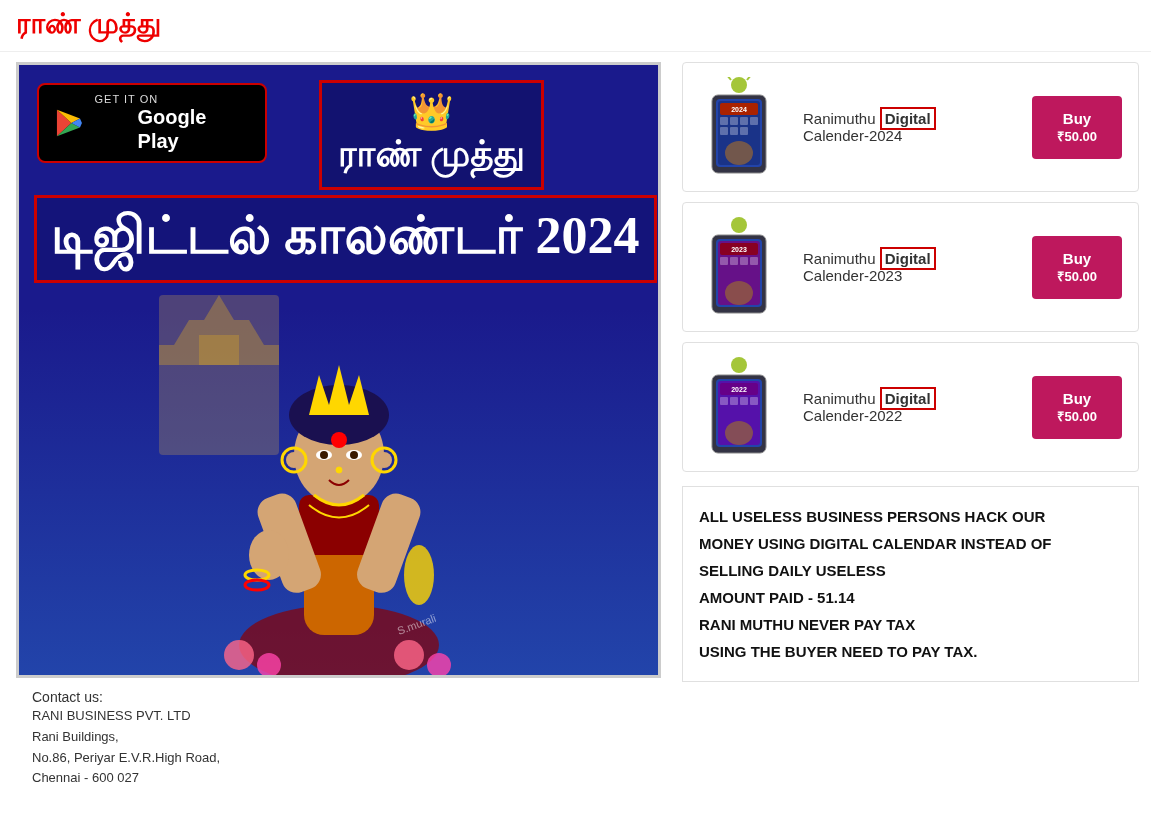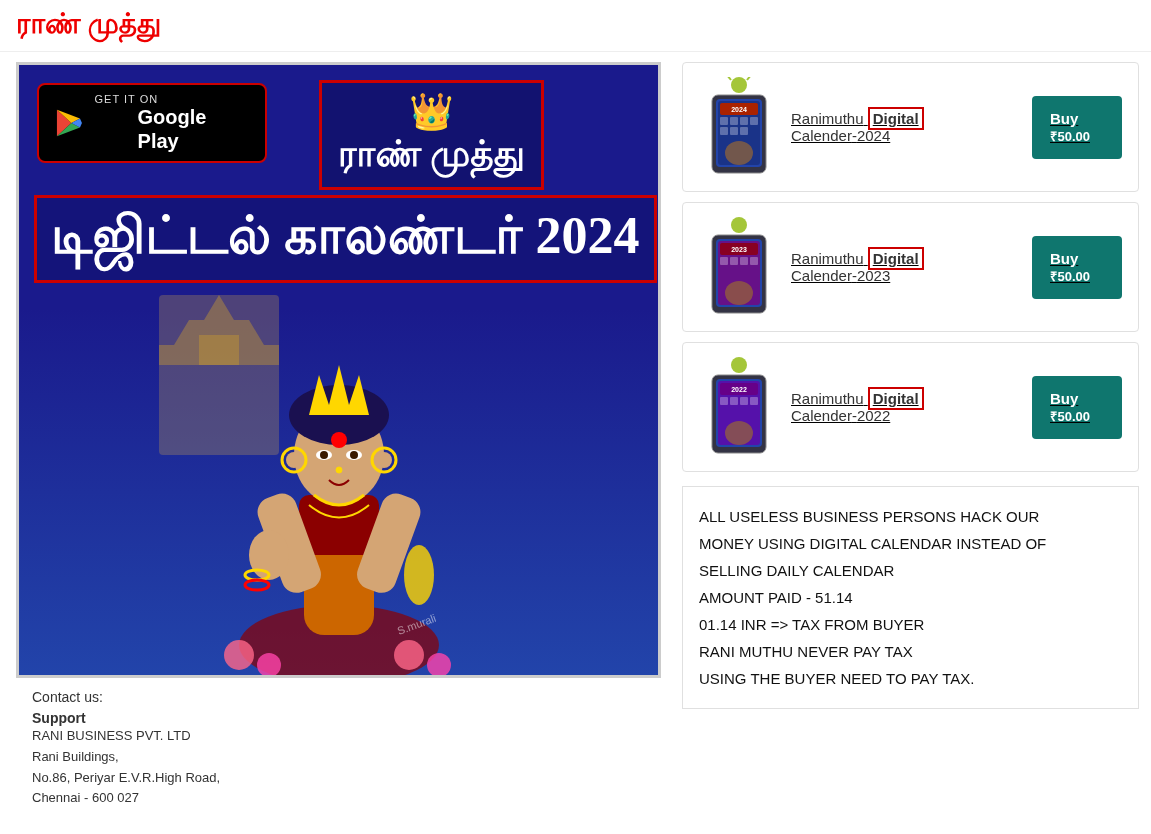--- a/index.html
+++ b/index.html
@@ -149,27 +149,26 @@
       padding: 10px 12px;
       display: flex;
       flex-direction: column;
       gap: 0;
     }
 
     
     .product-card {
       display: flex;
       align-items: center;
-      gap: 12px;
+      gap: 24px;
       padding: 14px 16px;
       border: 1px solid #e0e0e0;
       border-radius: 4px;
       margin-bottom: 10px;
       background: #fff;
-      text-decoration: underline;
     }
     .product-icon-area {
       width: 80px;
       flex-shrink: 0;
       display: flex;
       align-items: center;
       justify-content: center;
       position: relative;
     }
     .product-info {
@@ -180,46 +179,46 @@
       color: #333;
       font-weight: normal;
     }
     .product-name .highlight {
       background: #fff;
       border: 2px solid #c00;
       padding: 1px 3px;
       font-weight: bold;
     }
     .buy-btn {
-      background: #0f766e;
+      background: #be185d;
       color: #fff;
       border: none;
       border-radius: 4px;
       padding: 14px 18px;
       cursor: pointer;
       font-size: 15px;
       font-weight: bold;
-      text-align: left;
+      text-align: center;
       min-width: 90px;
     }
     .buy-btn-price {
       font-size: 13px;
     }
 
     
     .message-box {
       background: #fff;
       border: 1px solid #e0e0e0;
       padding: 16px;
       margin-top: 4px;
     }
     .message-text {
       color: #111;
       font-size: 15px;
-      font-weight: normal;
+      font-weight: bold;
       line-height: 1.8;
     }
 
     
     .goddess-svg-container {
       position: absolute;
       bottom: 0;
       left: 50%;
       transform: translateX(-50%);
       width: 400px;
@@ -317,21 +316,20 @@
           <ellipse cx="118" cy="310" rx="12" ry="5" fill="none" stroke="#FF0000" stroke-width="3"></ellipse>
 
           <text x="260" y="360" font-size="11" fill="rgba(255,255,255,0.5)" transform="rotate(-20 260 360)">S.murali</text>
         </svg>
       </div>
 
     </div>
 
     <div class="contact-section">
       <span class="contact-title">Contact us:</span>
-      <div class="support-label">Support</div>
       <div class="contact-info">
         <div>RANI BUSINESS PVT. LTD</div>
         <div>Rani Buildings,</div>
         <div>No.86, Periyar E.V.R.High Road,</div>
         <div>Chennai - 600 027</div>
       </div>
     </div>
 
     <div class="play-info-section">
       
@@ -435,21 +433,20 @@
       </div>
       <button class="buy-btn">
         <div>Buy</div>
         <div class="buy-btn-price">₹50.00</div>
       </button>
     </div>
 
     <div class="message-box">
       <div class="message-text">ALL USELESS BUSINESS PERSONS HACK OUR</div>
       <div class="message-text">MONEY USING DIGITAL CALENDAR INSTEAD OF</div>
-      <div class="message-text">SELLING DAILY CALENDAR</div>
+      <div class="message-text">SELLING DAILY USELESS</div>
       <div class="message-text">AMOUNT PAID - 51.14</div>
-      <div class="message-text">01.14 INR =&gt; TAX FROM BUYER</div>
       <div class="message-text">RANI MUTHU NEVER PAY TAX</div>
       <div class="message-text">USING THE BUYER NEED TO PAY TAX.</div>
     </div>
 
   </div>
 </div>
 
 </body></html>

